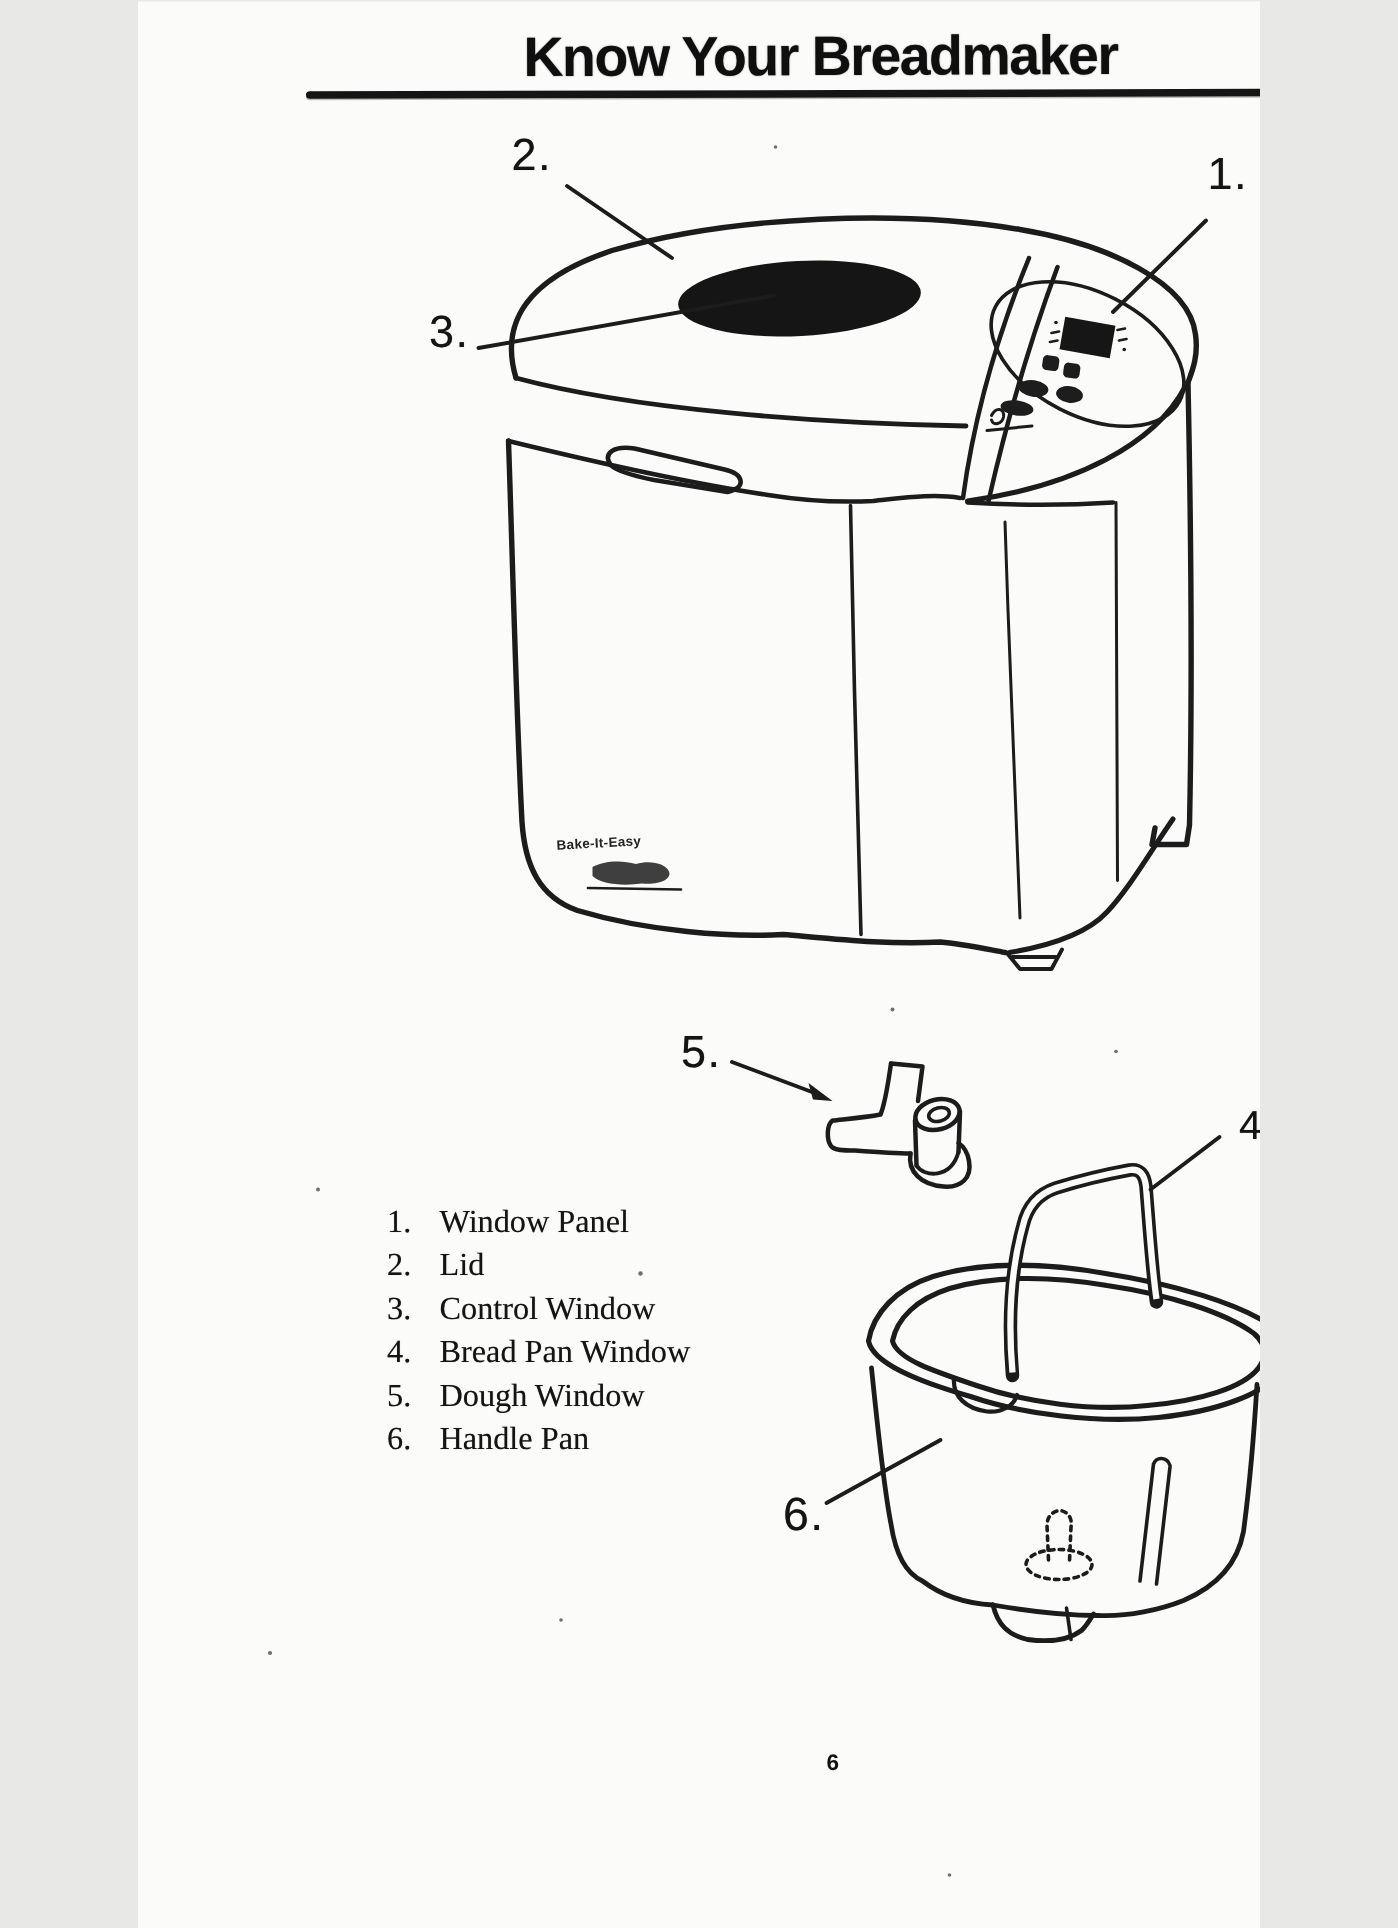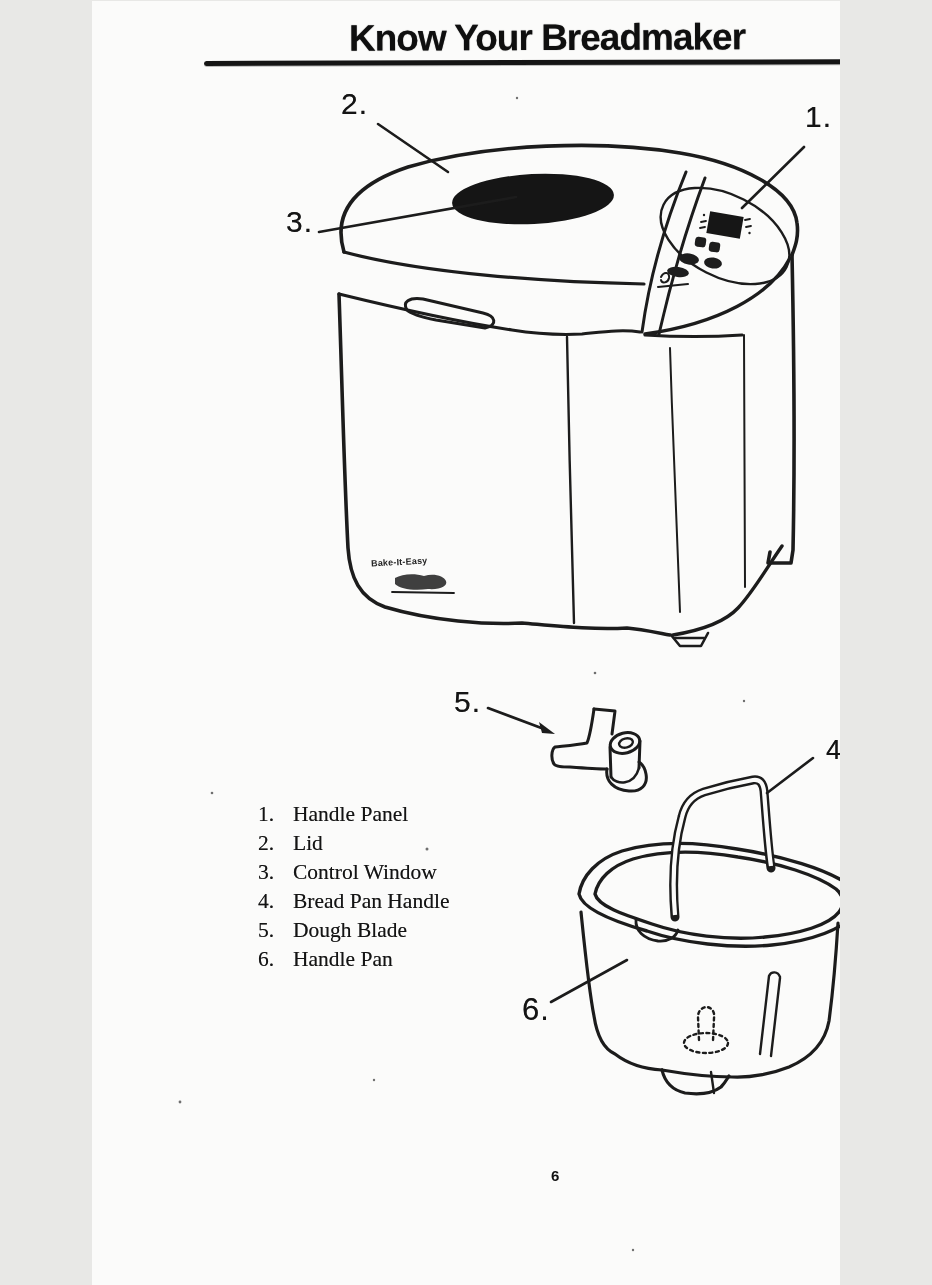--- a/index.html
+++ b/index.html
@@ -185,37 +185,37 @@
   <div class="callout" style="left:194px;top:206px;">3.</div>
   <div class="callout" style="left:734px;top:736px;font-size:27px;">4.</div>
   <div class="callout" style="left:362px;top:686px;">5.</div>
   <div class="callout" style="left:430px;top:993px;font-size:31px;">6.</div>
 
   <div class="brand">Bake-It-Easy</div>
 
   <ol class="parts">
     <li>
       <span class="num">1.</span>
-      <span class="nm">Handle Panel</span>
+      <span class="nm">Window Panel</span>
     </li>
     <li>
       <span class="num">2.</span>
       <span class="nm">Lid</span>
     </li>
     <li>
       <span class="num">3.</span>
       <span class="nm">Control Window</span>
     </li>
     <li>
       <span class="num">4.</span>
-      <span class="nm">Bread Pan Handle</span>
+      <span class="nm">Bread Pan Window</span>
     </li>
     <li>
       <span class="num">5.</span>
-      <span class="nm">Dough Blade</span>
+      <span class="nm">Dough Window</span>
     </li>
     <li>
       <span class="num">6.</span>
       <span class="nm">Handle Pan</span>
     </li>
   </ol>
 
   <div class="pageno">6</div>
 
 </div>

